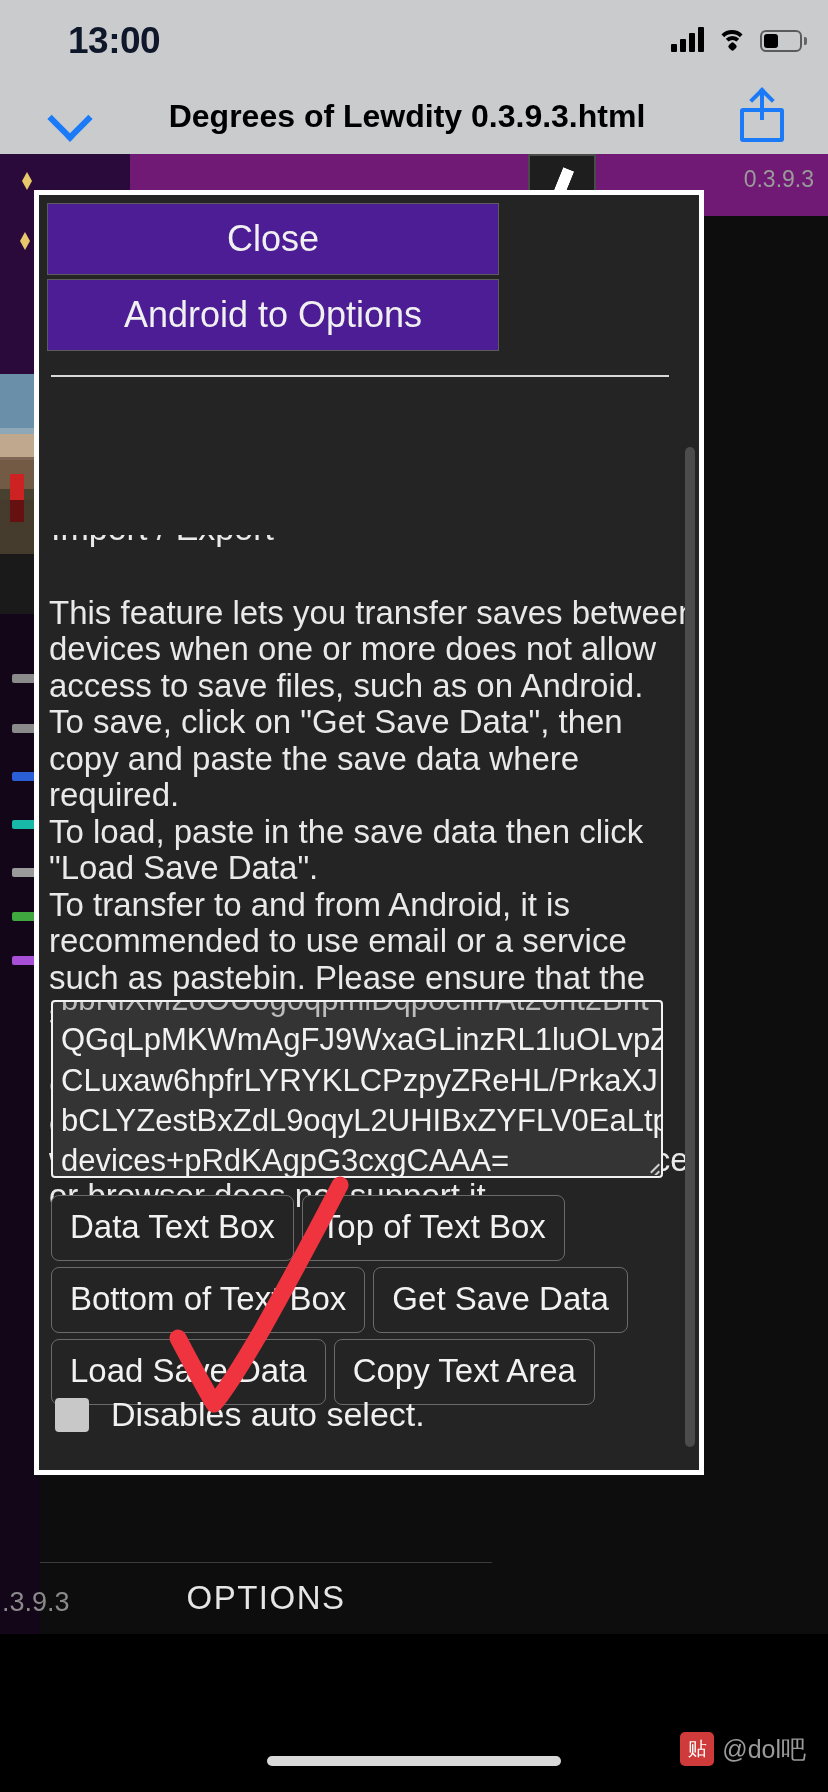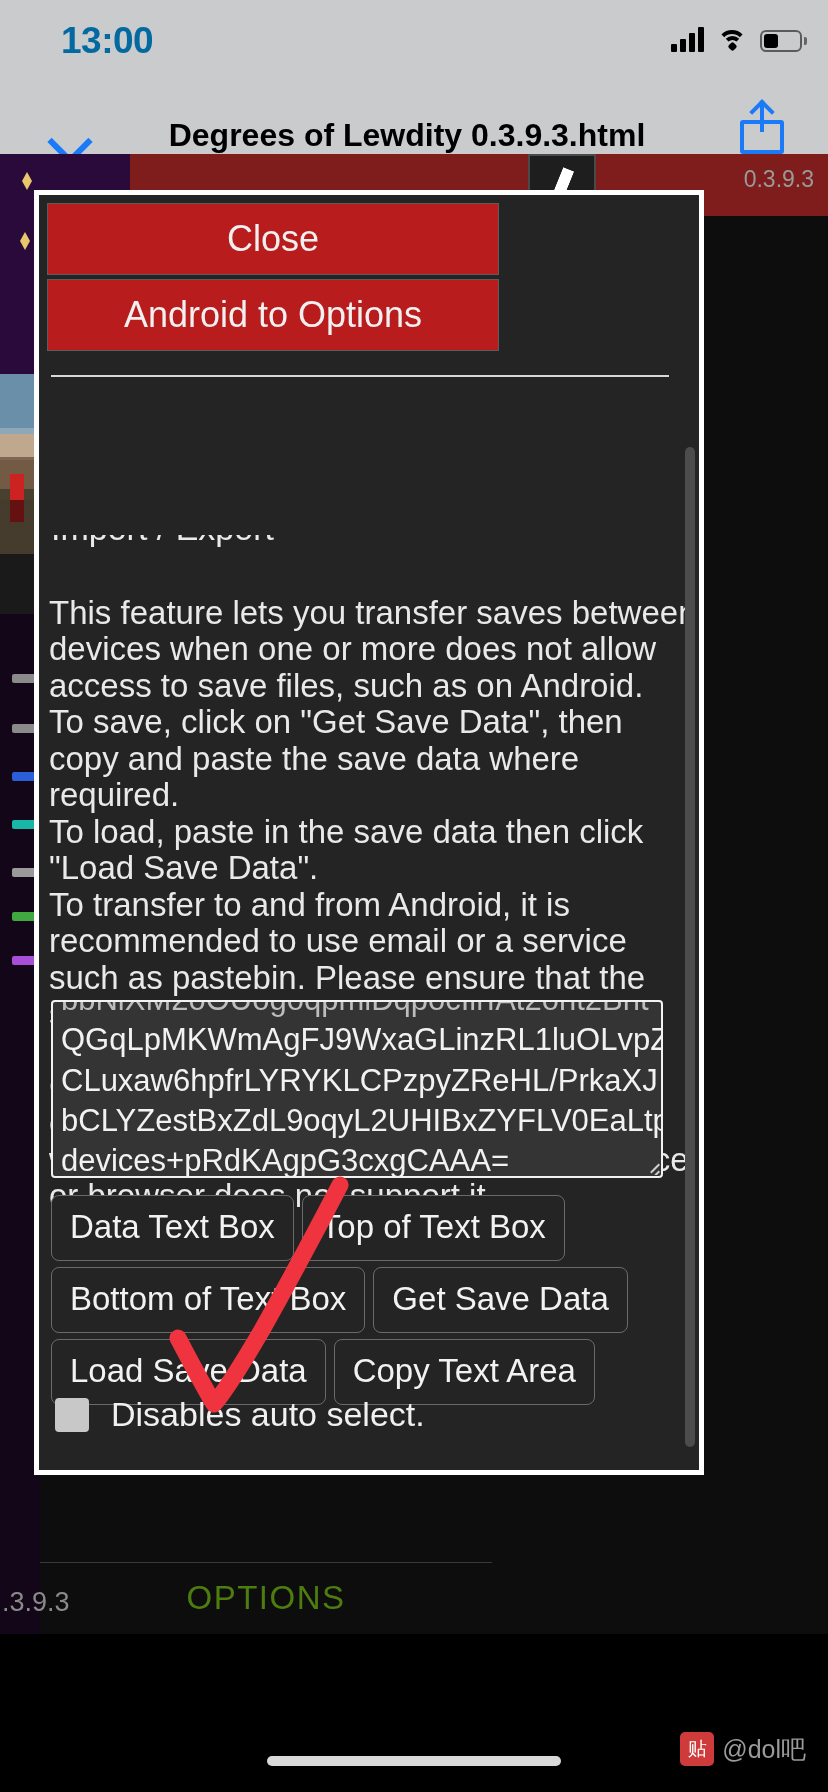--- a/index.html
+++ b/index.html
@@ -10,22 +10,22 @@
     overflow: hidden;
   }
   #root { position: relative; width: 828px; height: 1792px; background: #000; }
 
   
   .statusbar {
     position: absolute; top: 0; left: 0; width: 828px; height: 78px;
     background: #c9cbcd;
   }
   .sb-time {
-    position: absolute; left: 61px; top: 20px;
-    font-size: 37px; font-weight: 600; color: #0369a1;
+    position: absolute; left: 68px; top: 20px;
+    font-size: 37px; font-weight: 600; color: #0f172a;
     letter-spacing: -0.5px;
   }
   .sb-icons { position: absolute; right: 26px; top: 26px; display: flex; align-items: flex-end; gap: 13px; }
   .sig { display: flex; align-items: flex-end; gap: 3px; height: 26px; }
   .sig i { display: block; width: 6px; background: #000; border-radius: 1px; }
   .sig i:nth-child(1) { height: 8px; }
   .sig i:nth-child(2) { height: 13px; }
   .sig i:nth-child(3) { height: 19px; }
   .sig i:nth-child(4) { height: 25px; }
   .wifi { position: relative; width: 30px; height: 24px; }
@@ -51,21 +51,21 @@
   }
   .batt .nub {
     position: absolute; right: -5px; top: 7px; width: 3px; height: 8px;
     background: #000; opacity: .5; border-radius: 0 2px 2px 0;
   }
 
   
   .titlebar {
     position: absolute; top: 78px; left: 0; width: 828px; height: 76px;
     background: #c9cbcd;
-    display: flex; align-items: flex-end;
+    display: flex; align-items: center;
   }
   .chev-down {
     margin-left: 48px; width: 46px; height: 30px; position: relative; flex: 0 0 auto;
   }
   .chev-down::before {
     content: ""; position: absolute; left: 6px; top: 2px;
     width: 26px; height: 26px;
     border-left: 6px solid #1a7af8; border-bottom: 6px solid #1a7af8;
     transform: rotate(-45deg);
   }
@@ -121,21 +121,21 @@
   }
   .pix-red {
     position: absolute; left: 10px; top: 320px; width: 14px; height: 48px;
     background: linear-gradient(#cc2222 0 55%, #661111 55% 100%);
   }
   .pix-dark1 { position: absolute; left: 0; top: 400px; width: 40px; height: 60px; background: #1a1a1a; }
   .ui-line {
     position: absolute; left: 12px; width: 24px; height: 9px; border-radius: 2px;
   }
   .gamehead {
-    position: absolute; left: 130px; top: 0; width: 698px; height: 62px; background: #7f1d1d;
+    position: absolute; left: 130px; top: 0; width: 698px; height: 62px; background: #701a75;
   }
   .pencil-box {
     position: absolute; left: 398px; top: 0; width: 68px; height: 62px;
     border: 2px solid #4a4a4a; background: #1e1e1e;
   }
   .pencil-box::after {
     content: ""; position: absolute; left: 26px; top: 12px;
     width: 12px; height: 36px; background: #fff;
     transform: rotate(22deg);
     clip-path: polygon(0 0, 100% 0, 100% 80%, 50% 100%, 0 80%);
@@ -144,34 +144,34 @@
     position: absolute; right: 14px; top: 12px; font-size: 23px; color: #9a9a9a;
   }
   .ver-bottomleft {
     position: absolute; left: 2px; bottom: 16px; font-size: 27px; color: #8a8a8a;
   }
   .footer-tabs {
     position: absolute; left: 40px; right: 336px; bottom: 0; height: 72px;
     display: flex; border-top: 1px solid #3a3a3a;
   }
   .footer-tabs div {
-    flex: 1; text-align: center; color: #4d7c0f;
+    flex: 1; text-align: center; color: #e5e5e5;
     font-size: 33px; letter-spacing: 1.5px; padding-top: 16px;
   }
   .footer-tabs div + div { border-left: 2px solid #4a4a4a; }
 
   
   .dialog {
     position: absolute; left: 34px; top: 190px; width: 670px; height: 1285px;
     background: #242424; border: 5px solid #fff;
   }
   .dlg-inner { position: absolute; inset: 0; overflow: hidden; }
 
   .menu-btn {
-    margin: 8px 8px 0 8px; height: 72px; background: #b91c1c;
+    margin: 8px 8px 0 8px; height: 72px; background: #4c1d95;
     border: 1px solid #5c5c5c;
     display: flex; align-items: center; justify-content: center;
     color: #f0f0f0; font-size: 36px;
   }
   .menu-btn + .menu-btn { margin-top: 4px; }
   .menu-wrap { width: 468px; }
 
   .hr {
     height: 0; border-top: 2px solid #d8d8d8;
     margin: 24px 12px 0 12px; width: 618px;

